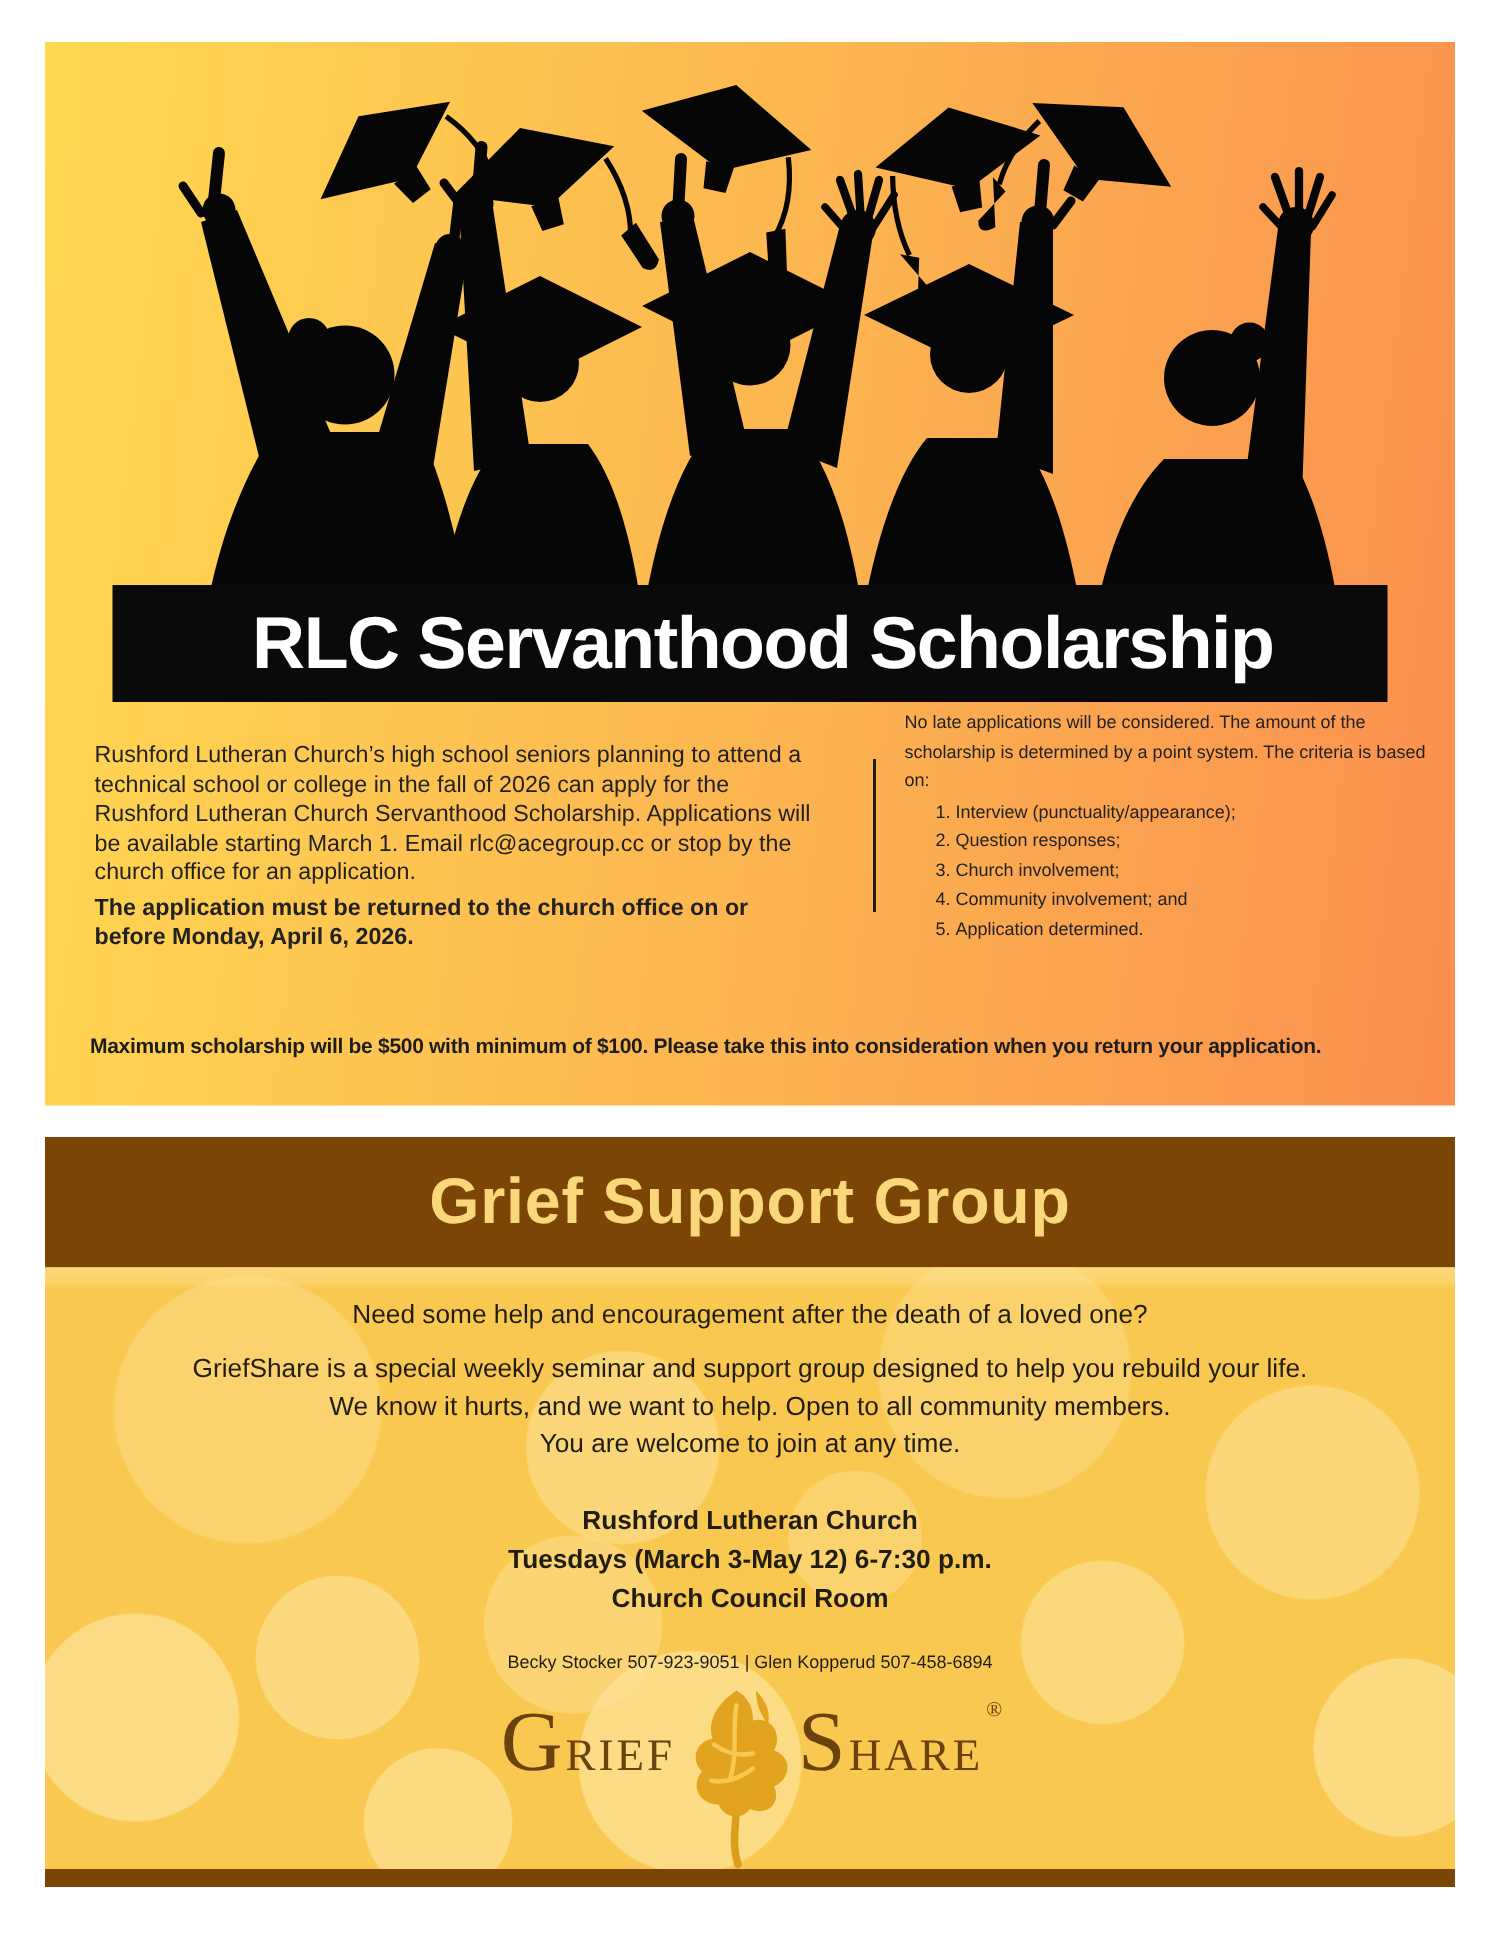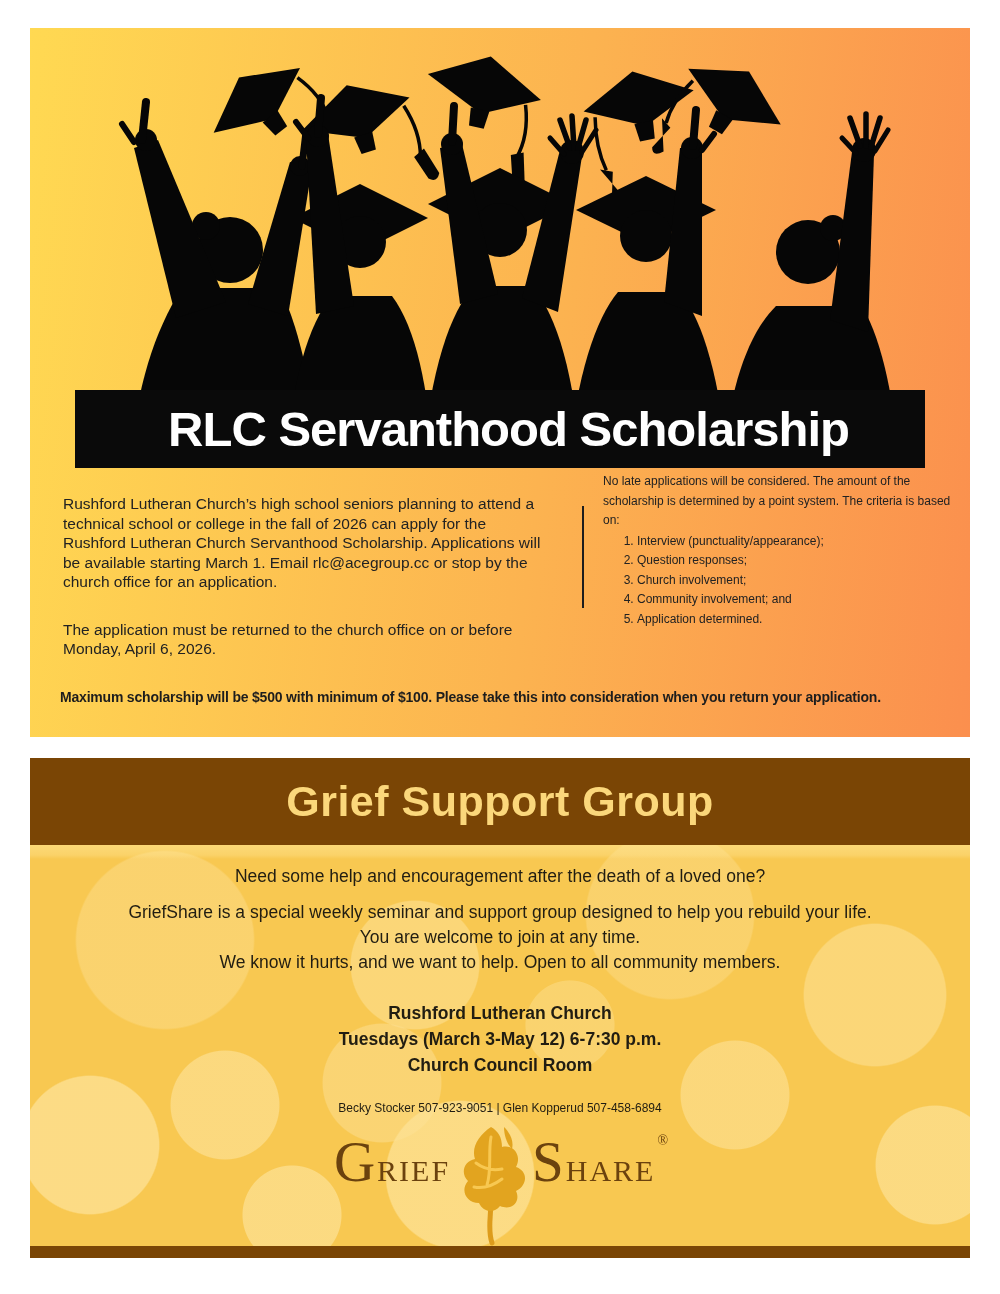--- a/index.html
+++ b/index.html
@@ -16,21 +16,21 @@
     position:absolute; left:45px; top:362px; width:850px; height:78px;
     background:#0a0a0a; display:flex; align-items:center; justify-content:center;padding-left:17px;
   }
   .title-banner span {
     color:#ffffff; font-size:49px; font-weight:bold; letter-spacing:-1px; white-space:nowrap;
   }
   .col-left {
     position:absolute; left:33px; top:466px; width:478px;
     font-size:15.5px; line-height:19.5px; color:#222222;
   }
-  .col-left .deadline { font-weight:normal; margin-top:28px; }
+  .col-left .deadline { font-weight:bold; margin-top:4px; }
   .col-divider { position:absolute; left:552px; top:478px; width:2px; height:102px; background:#1d1d1d; }
   .col-right {
     position:absolute; left:573px; top:444px; width:355px;
     font-size:12px; line-height:19.5px; color:#222222;
   }
   .col-right ol { margin:1px 0 0 0; padding-left:34px; }
   .footnote {
     position:absolute; left:30px; top:661px; width:908px;
     font-size:14px; font-weight:bold; color:#1d1d1d; letter-spacing:-0.2px; white-space:nowrap;
   }
@@ -214,22 +214,22 @@
   </div>
 
   <div class="grief-banner">
     <span>Grief Support Group</span>
   </div>
 
   <div class="grief-panel">
     <p class="grief-question">Need some help and encouragement after the death of a loved one?</p>
     <div class="grief-desc">
       <div>GriefShare is a special weekly seminar and support group designed to help you rebuild your life.</div>
+      <div>We know it hurts, and we want to help. Open to all community members.</div>
       <div>You are welcome to join at any time.</div>
-      <div>We know it hurts, and we want to help. Open to all community members.</div>
     </div>
     <div class="grief-details">
       <div>Rushford Lutheran Church</div>
       <div>Tuesdays (March 3-May 12) 6-7:30 p.m.</div>
       <div>Church Council Room</div>
     </div>
     <p class="grief-contacts">Becky Stocker 507-923-9051 | Glen Kopperud 507-458-6894</p>
 
     <div class="logo-row">
       <span class="logo-word">Grief</span>

